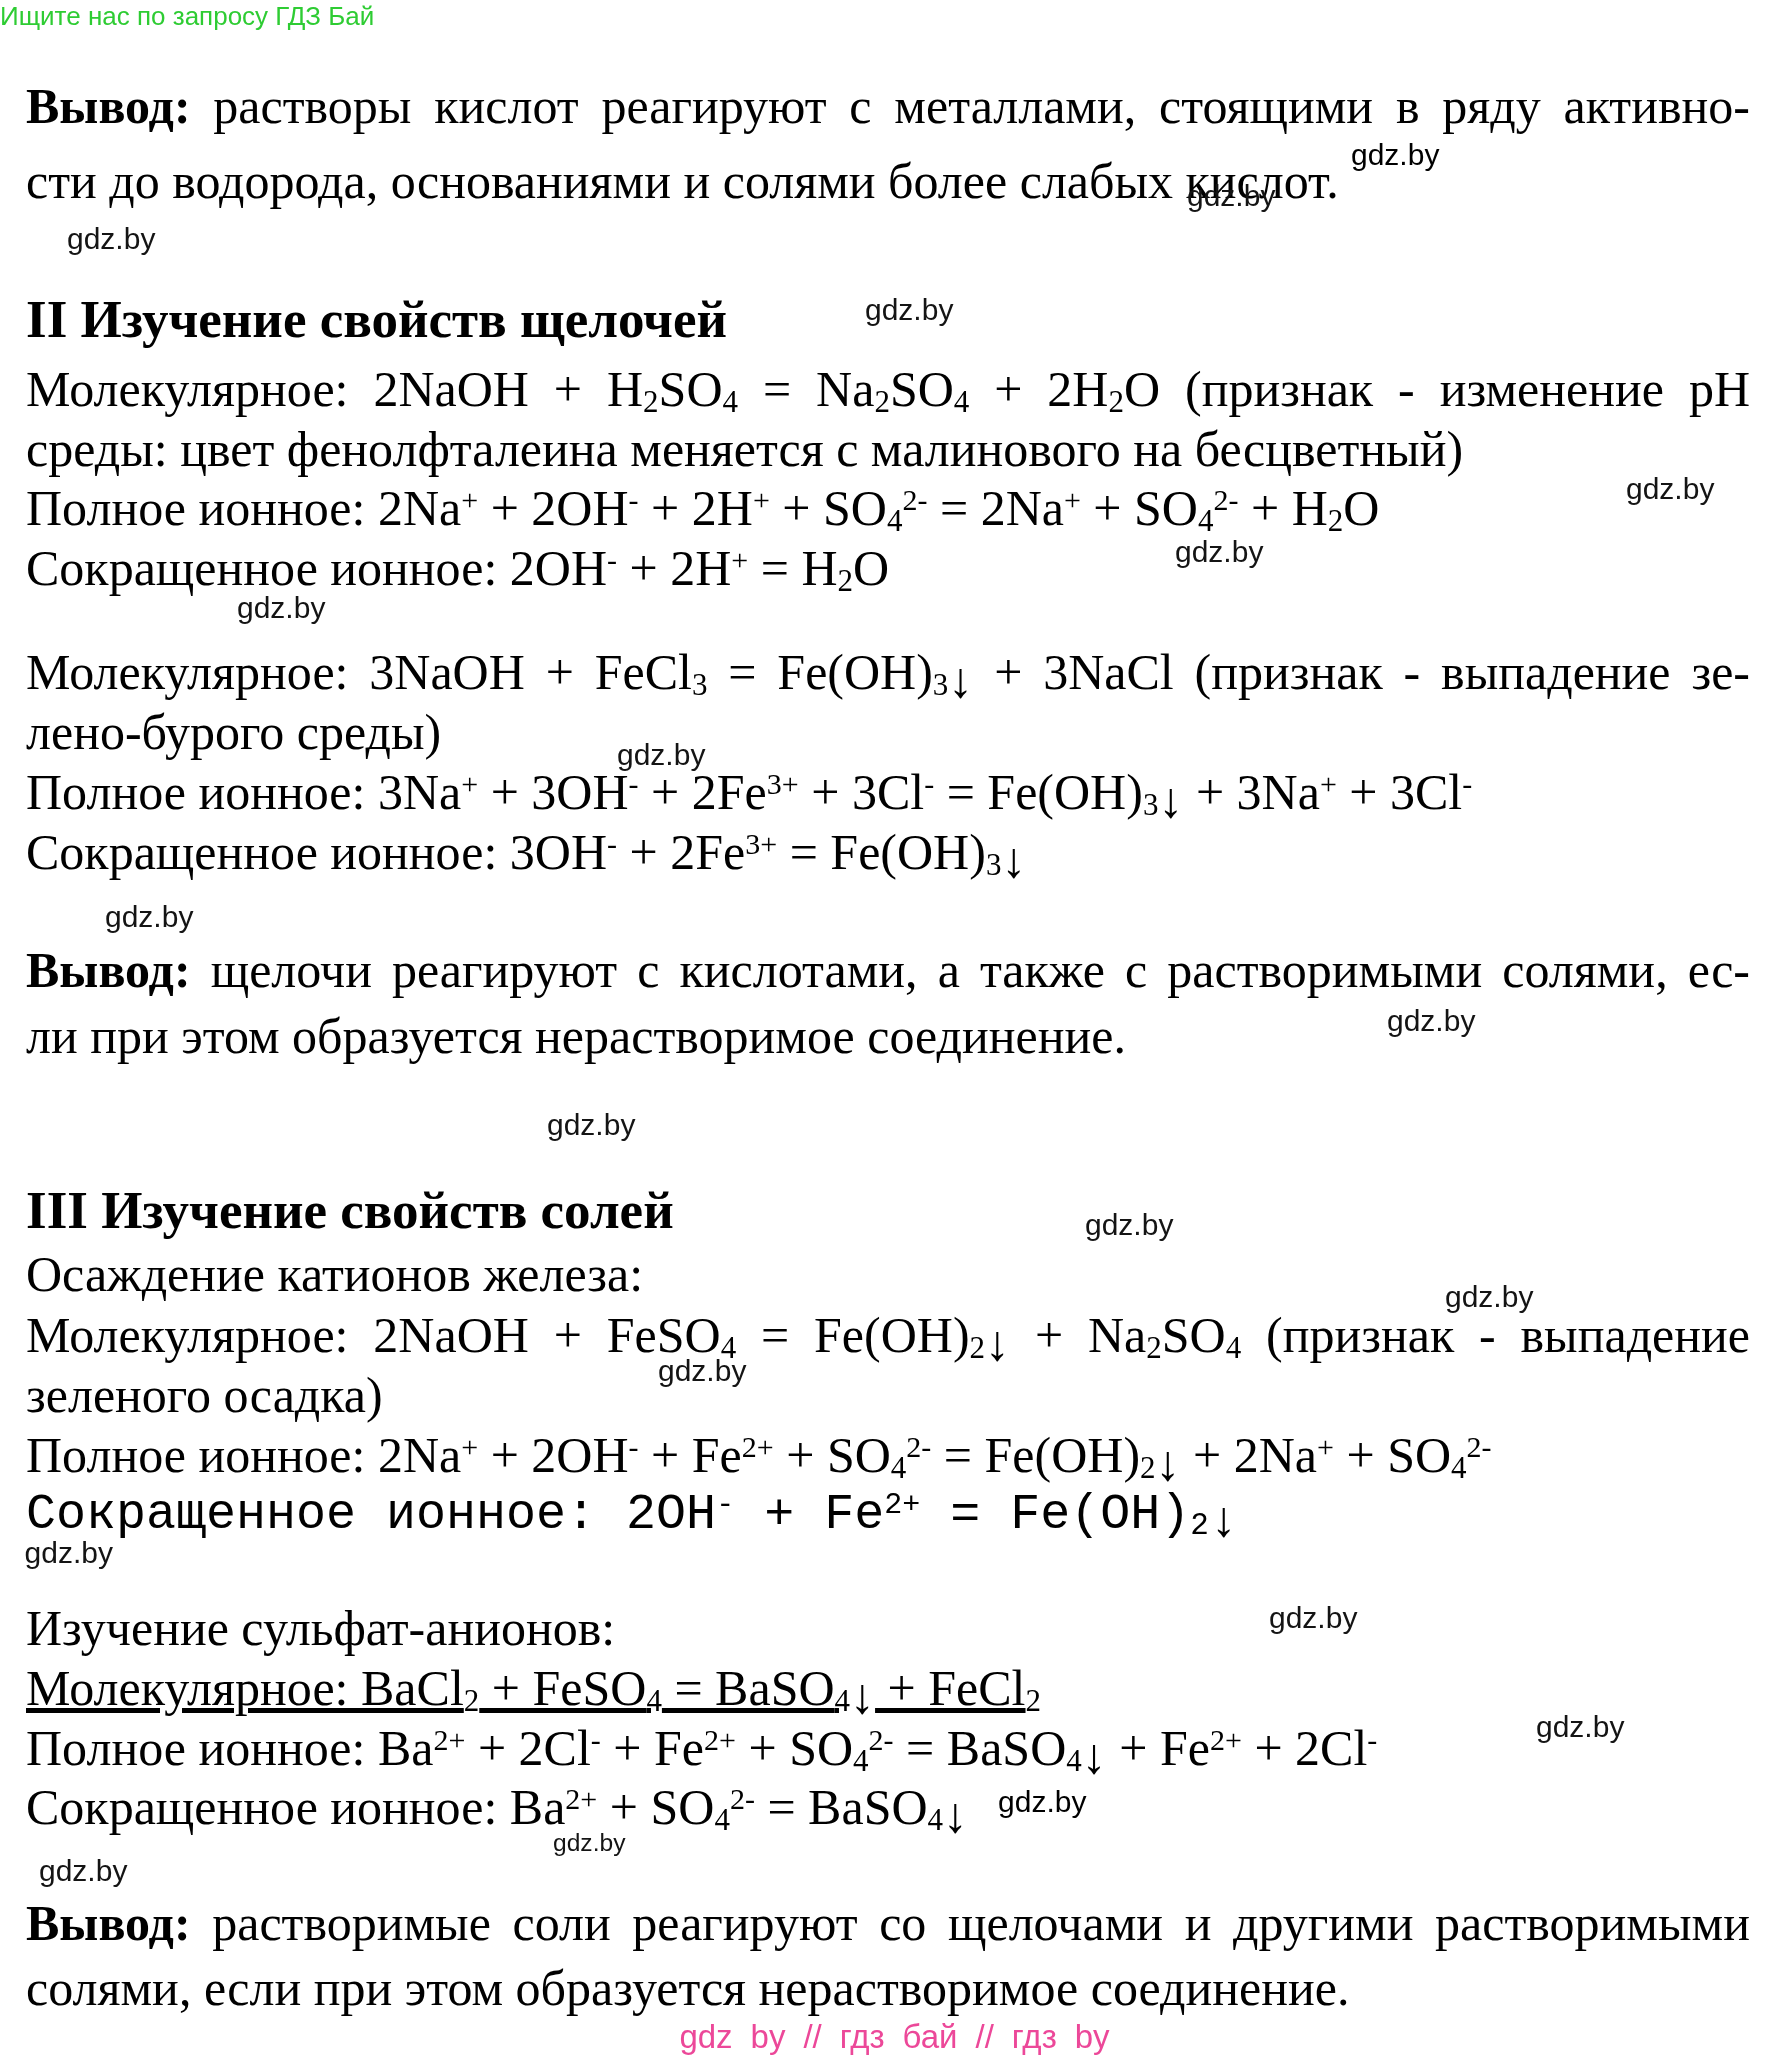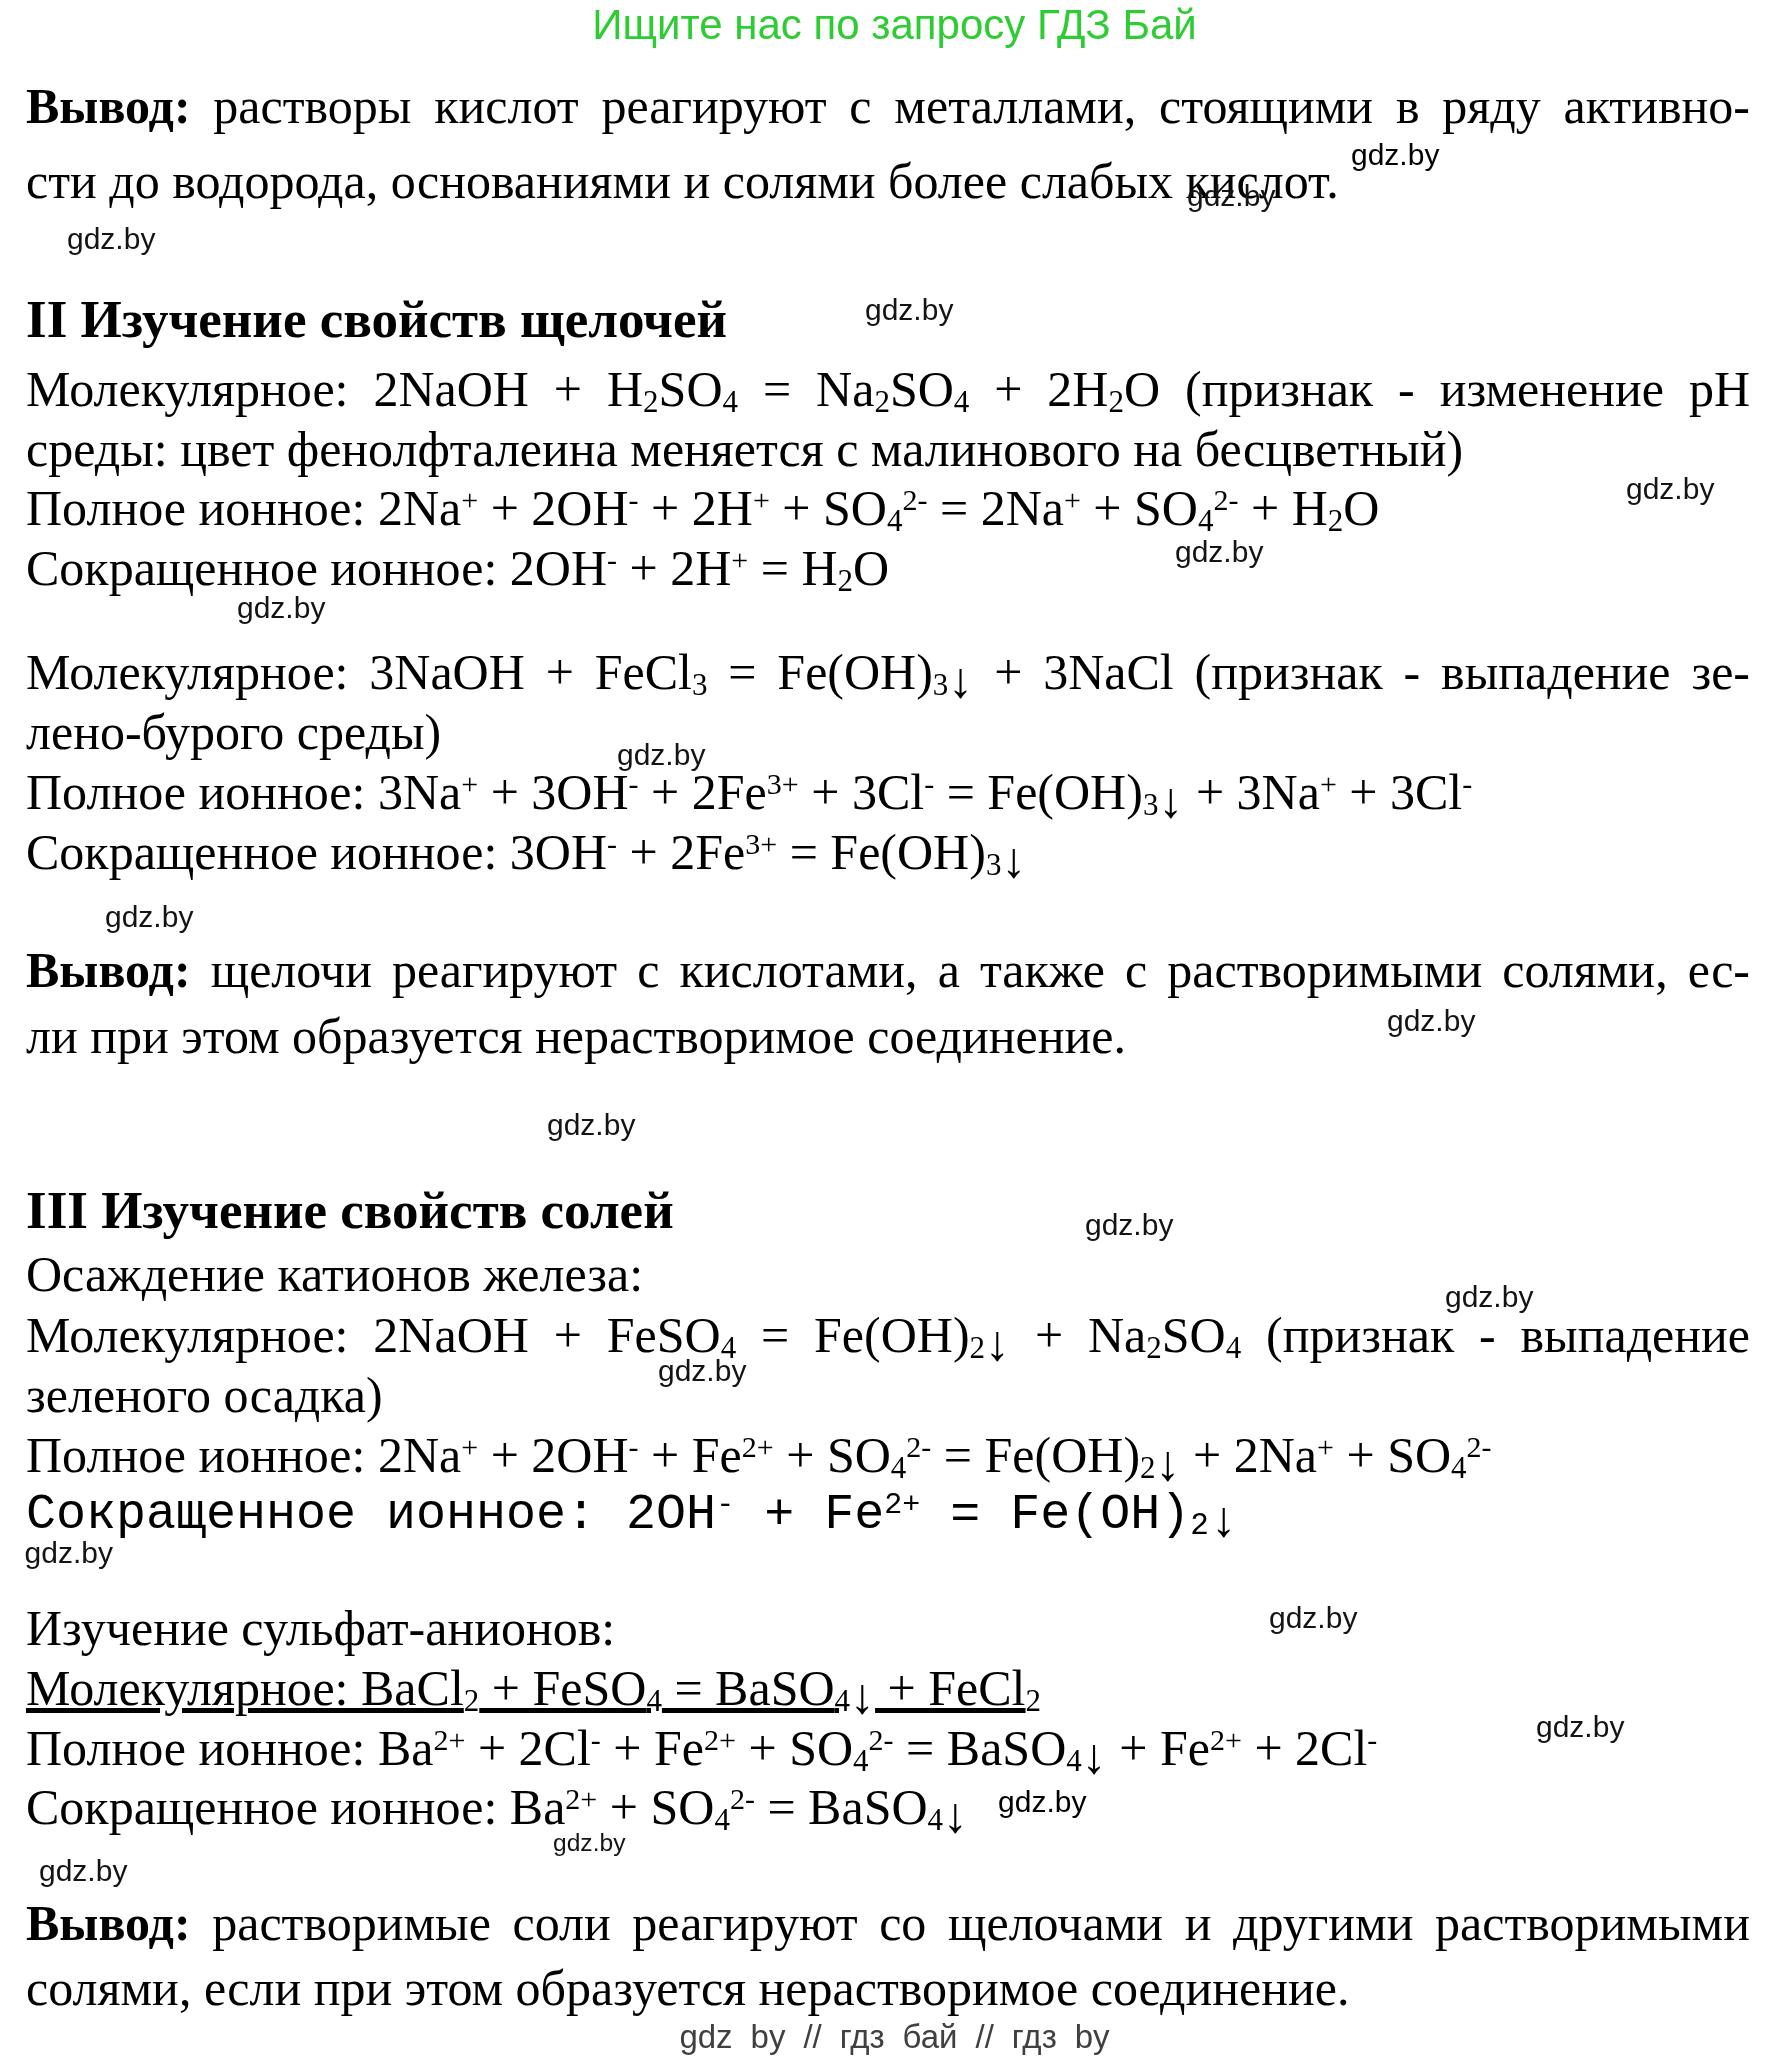--- a/index.html
+++ b/index.html
@@ -6,23 +6,23 @@
   #page{
     position:relative;
     width:1789px;height:2058px;
     background:#ffffff;
     overflow:hidden;
     font-family:"Liberation Serif","DejaVu Serif",serif;
     color:#000;
   }
   .promo{
     position:absolute;top:1.8px;left:0;width:100%;
-    text-align:center;
+    text-align:left;
     font-family:"Liberation Sans","DejaVu Sans",sans-serif;
-    font-size:42px;line-height:1.1;
+    font-size:26px;line-height:1.1;
   }
   .line{
     position:absolute;left:26px;
     font-size:50px;line-height:1.18;
     white-space:nowrap;
   }
   .line.justify{
     right:39px;white-space:normal;
     text-align:justify;text-align-last:justify;
   }
@@ -98,15 +98,15 @@
       <span class="wm" style="left: 1085px; top: 1210px; font-size: 30px;">gdz.by</span>
       <span class="wm" style="left: 1445px; top: 1282px; font-size: 30px;">gdz.by</span>
       <span class="wm" style="left: 658px; top: 1356px; font-size: 30px;">gdz.by</span>
       <span class="wm" style="left: 24.6px; top: 1538px; font-size: 30px;">gdz.by</span>
       <span class="wm" style="left: 1269px; top: 1603px; font-size: 30px;">gdz.by</span>
       <span class="wm" style="left: 1536px; top: 1712px; font-size: 30px;">gdz.by</span>
       <span class="wm" style="left: 553px; top: 1831px; font-size: 24.6px;">gdz.by</span>
       <span class="wm" style="left: 39px; top: 1856px; font-size: 30px;">gdz.by</span>
     </div>
 
-  <div class="footer" style="color: #404040; top: 2019px;">gdz by  //  гдз бай  //  гдз by</div>
+  <div class="footer" style="color: #ec4899; top: 2019px;">gdz by  //  гдз бай  //  гдз by</div>
 </div>
 
 
 </body></html>

